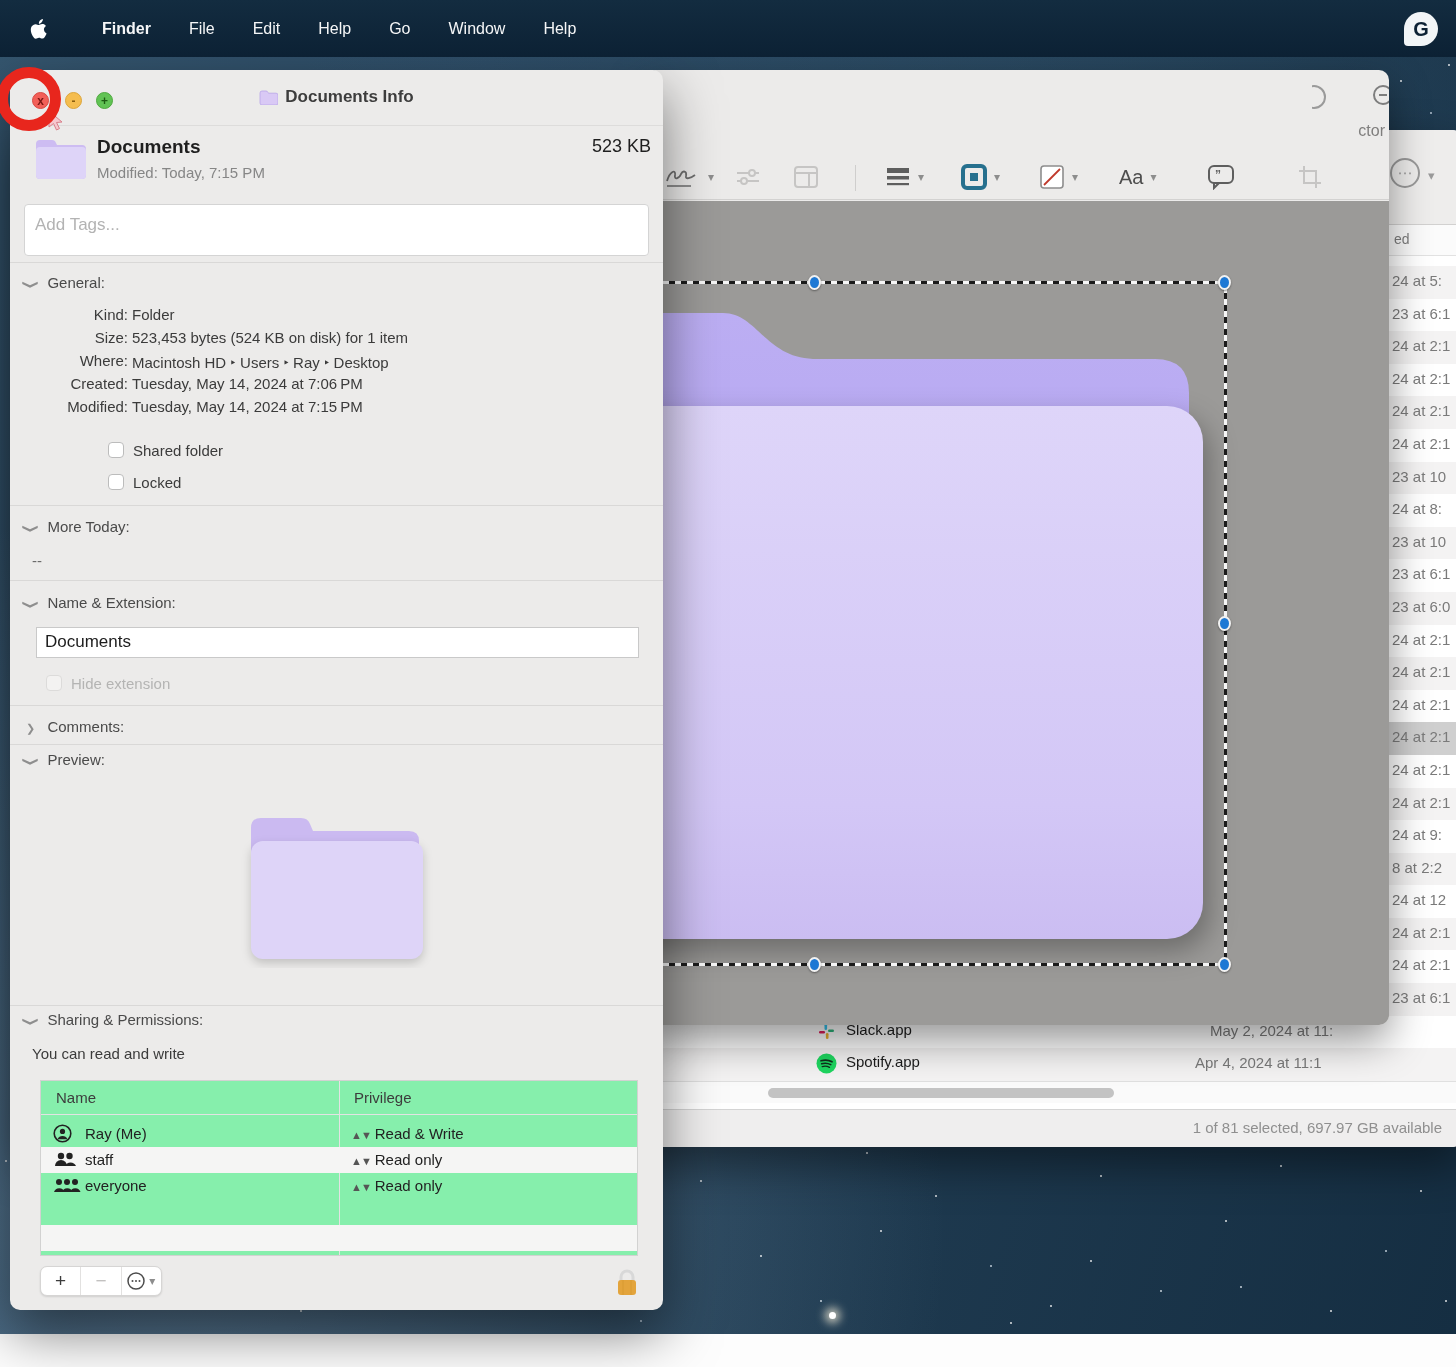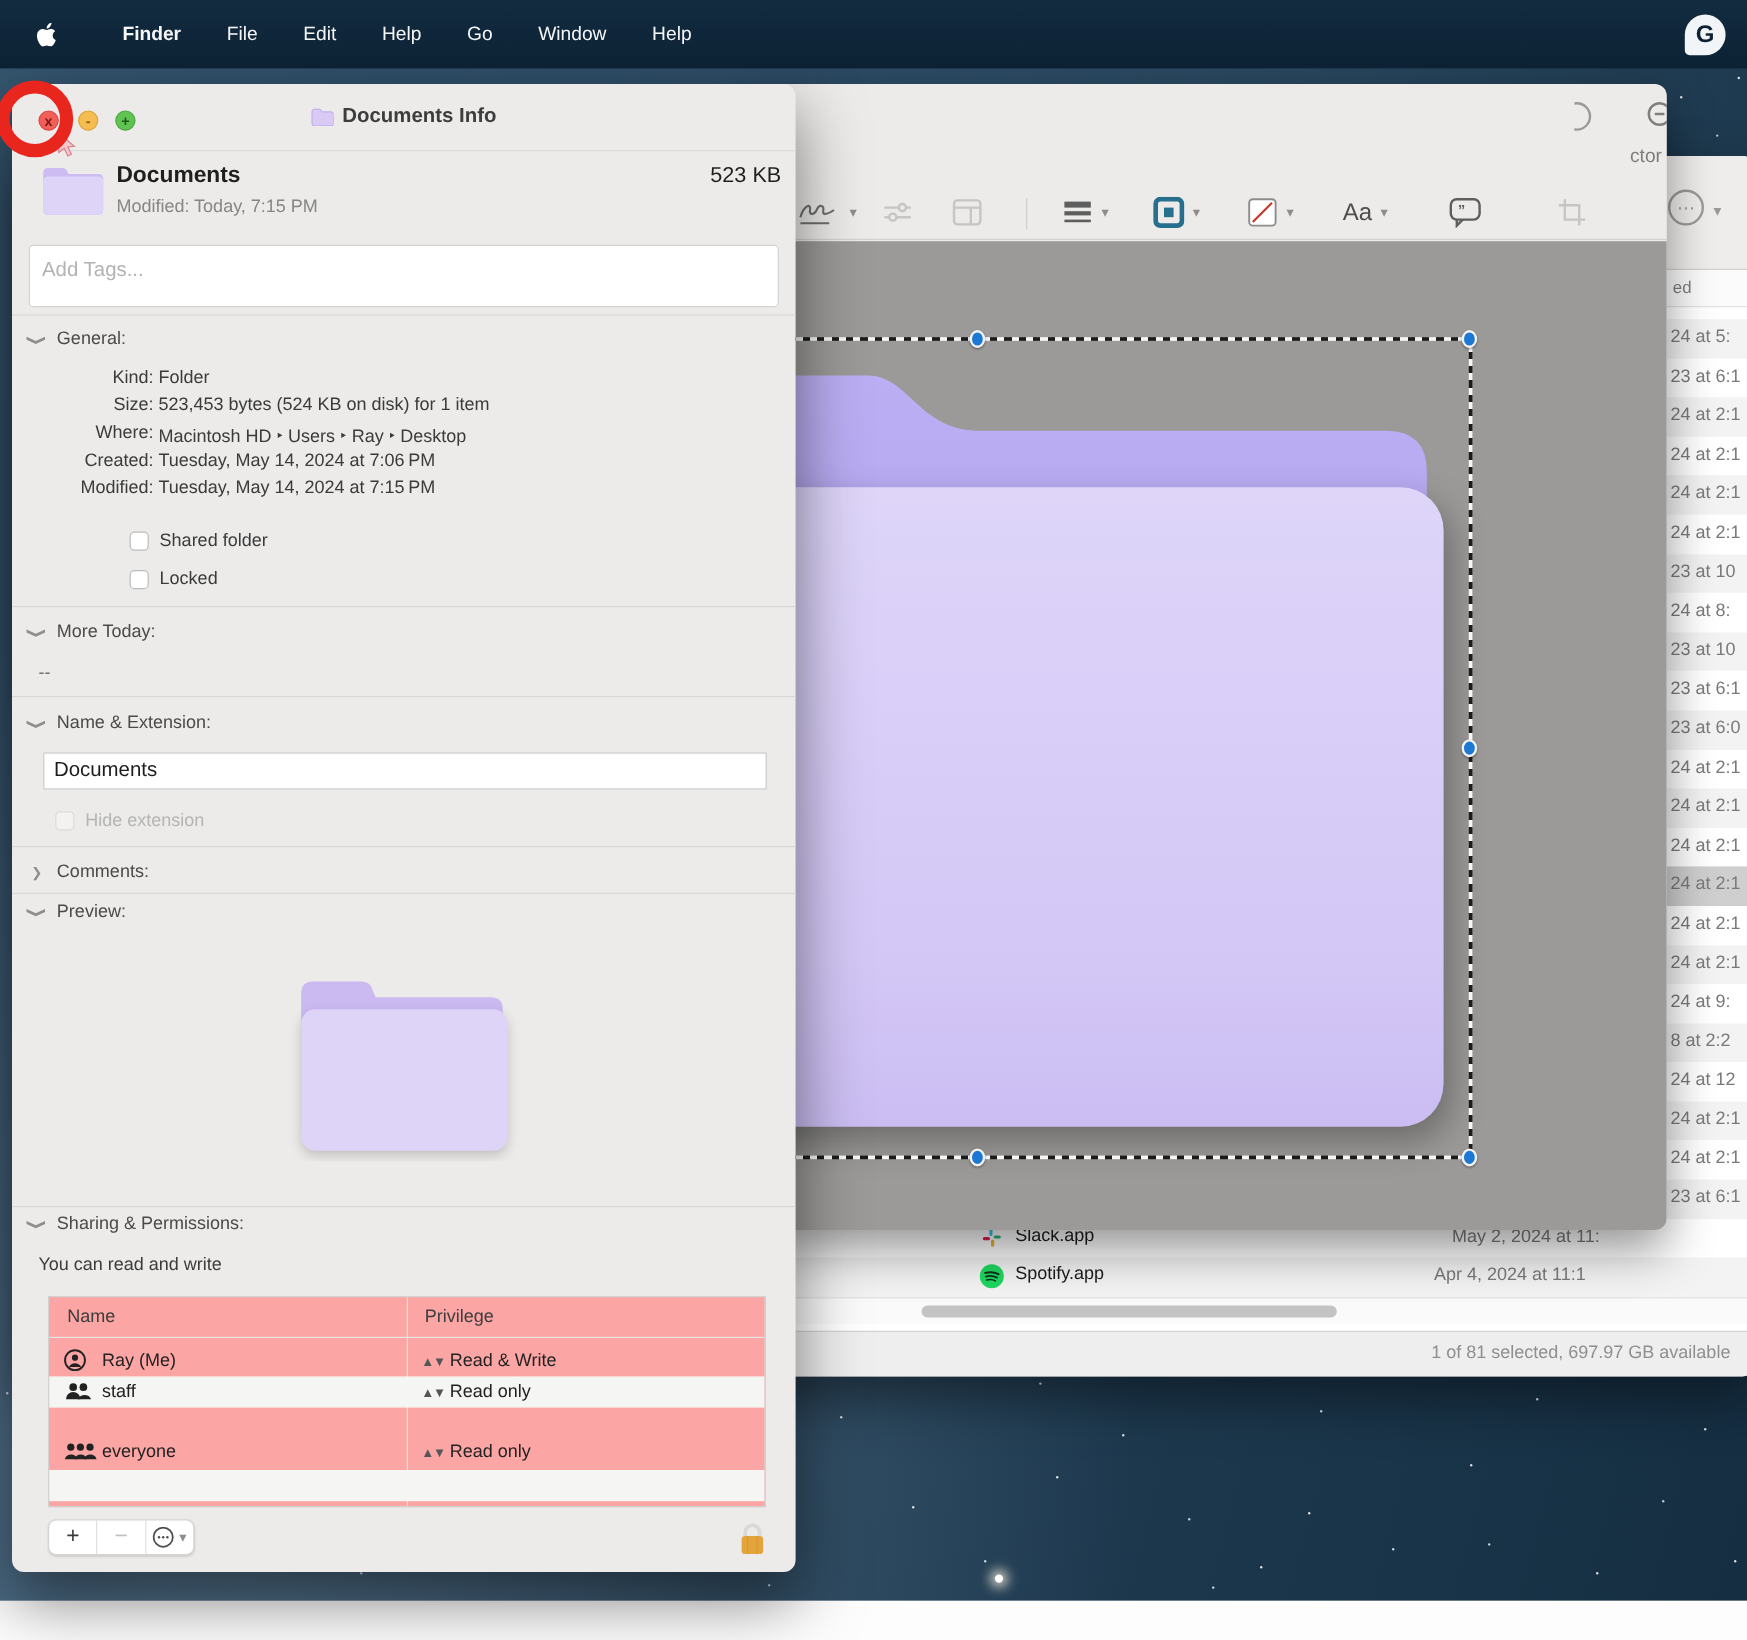--- a/index.html
+++ b/index.html
@@ -115,32 +115,32 @@
   .sep { position:absolute; left:0; width:100%; height:1px; background:#d9d8d7; }
   .shead { position:absolute; left:16px; font-size:15px; color:#4a4a4a; }
   .disc { display:inline-block; font-size:11px; color:#8e8e8e; margin-right:8px;
     transform:rotate(90deg) scaleY(1.4); }
   .disc.closed { transform:none; }
 
   .grow { position:absolute; left:0; width:100%; height:23px; font-size:15px; }
   .glabel { position:absolute; right:535px; color:#3b3b3b; }
   .gvalue { position:absolute; left:122px; color:#3b3b3b; white-space:nowrap; }
 
-  .cbrow { position:absolute; left:98px; font-size:15px; color:#3b3b3b; display:flex; align-items:center; }
+  .cbrow { position:absolute; left:98px; font-size:15px; color:#3b3b3b; display:flex; }
   .cb { width:16px; height:16px; background:#fff; border:1px solid #bcbcbc; border-radius:4px; margin-right:9px; }
   .cbrow.dis { color:#b4b4b3; }
   .cbrow.dis .cb { background:#f3f2f1; border-color:#dcdbda; }
 
   #nameField { position:absolute; left:26px; top:557px; width:603px; height:31px; background:#fff;
     border:1px solid #c9c9c9; font-size:17px; color:#1d1d1d; padding:4px 8px; }
 
   #pfolder { position:absolute; left:227px; top:728px; }
 
   .note { position:absolute; left:30px; font-size:15px; color:#3b3b3b; }
-  #ptable { position:absolute; left:30px; top:1010px; width:598px; height:176px; background:#fca5a5;
+  #ptable { position:absolute; left:30px; top:1010px; width:598px; height:176px; background:#86efac;
     border:1px solid #d2d2d1; }
   #ptable .col-div { position:absolute; left:298px; top:0; width:1px; height:100%; background:#e3e3e3; }
   #ptable .thead { position:absolute; left:0; top:0; width:100%; height:34px; border-bottom:1px solid #e3e3e3; }
   #ptable .thead .c1 { position:absolute; left:15px; top:8px; font-size:15px; color:#3c3c3c; }
   #ptable .thead .c2 { position:absolute; left:313px; top:8px; font-size:15px; color:#3c3c3c; }
   .prow { position:absolute; left:0; width:100%; height:26px; }
   .prow.stripe { background:#f5f5f4; }
   .prow .picon { position:absolute; left:12px; top:3px; }
   .prow .pname { position:absolute; left:44px; top:4px; font-size:15px; color:#222; }
   .prow .ppriv { position:absolute; left:310px; top:4px; font-size:15px; color:#222; }
@@ -533,21 +533,21 @@
           <div class="prow stripe" style="top: 66px;">
             <span class="picon"><svg width="24" height="18" viewBox="0 0 24 18">
                 <circle cx="8" cy="6" r="3.2" fill="#222"></circle>
                 <path d="M2 16 a6 6 0 0 1 12 0 Z" fill="#222"></path>
                 <circle cx="16.5" cy="6" r="3.2" fill="#222"></circle>
                 <path d="M12 16 a6 6 0 0 1 11 0 Z" fill="#222"></path>
               </svg></span>
             <span class="pname">staff</span>
             <span class="ppriv"><span class="updn">▲▼</span><span class="privtext">Read only</span></span>
           </div>
-          <div class="prow" style="top: 92px; margin-top: 24px;">
+          <div class="prow" style="top: 92px;">
             <span class="picon"><svg width="28" height="18" viewBox="0 0 28 18">
                 <circle cx="6" cy="6" r="3" fill="#222"></circle>
                 <path d="M1 16 a5.5 5.5 0 0 1 10.5 0 Z" fill="#222"></path>
                 <circle cx="14" cy="6" r="3" fill="#222"></circle>
                 <path d="M9 16 a5.5 5.5 0 0 1 10.5 0 Z" fill="#222"></path>
                 <circle cx="22" cy="6" r="3" fill="#222"></circle>
                 <path d="M17 16 a5.5 5.5 0 0 1 10.5 0 Z" fill="#222"></path>
               </svg></span>
             <span class="pname">everyone</span>
             <span class="ppriv"><span class="updn">▲▼</span><span class="privtext">Read only</span></span>

